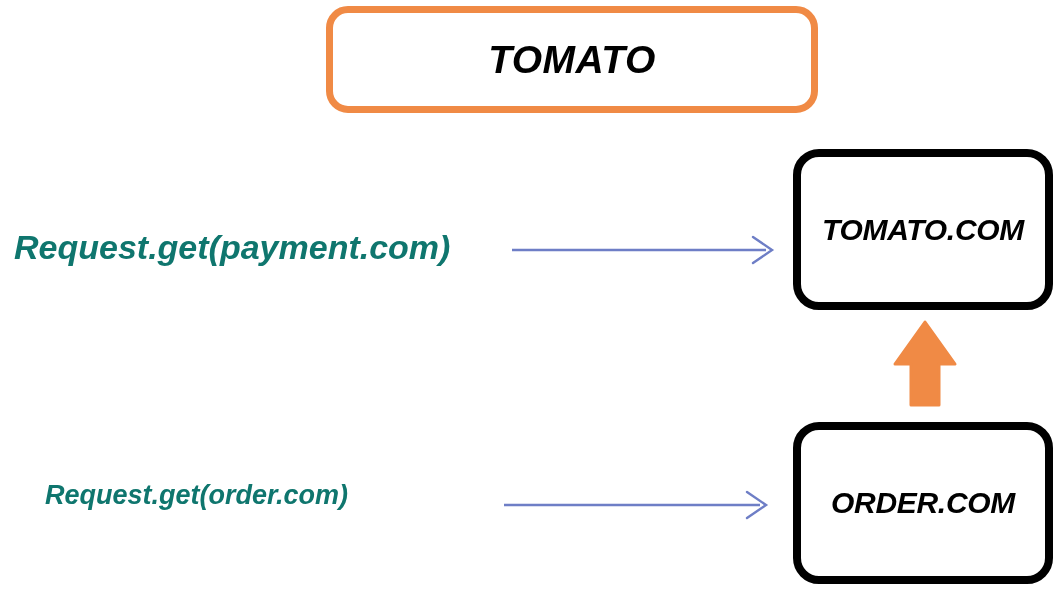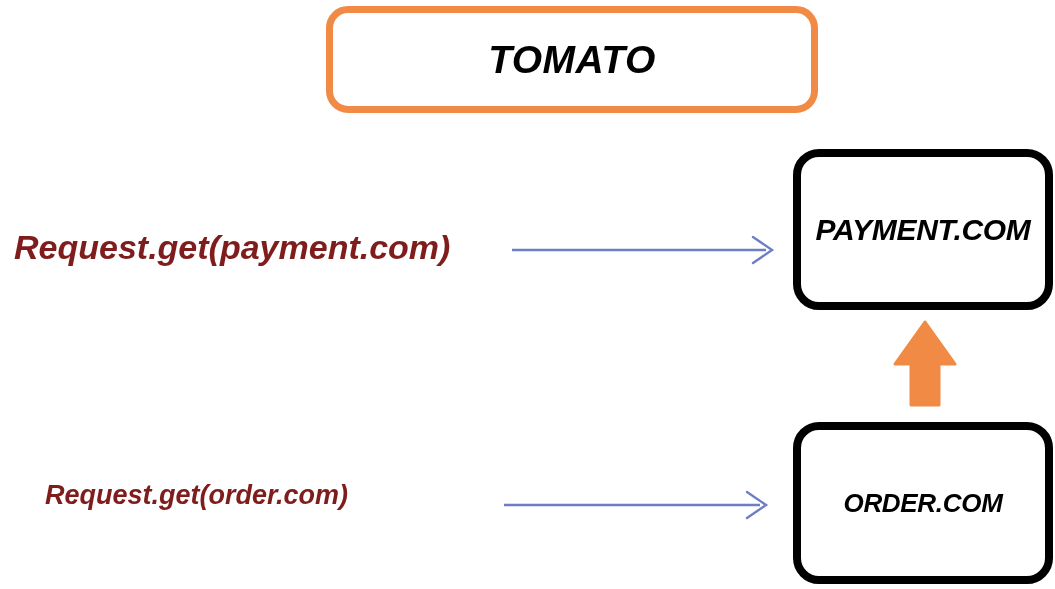--- a/index.html
+++ b/index.html
@@ -67,29 +67,29 @@
   
   #node-order {
     left: 793px;
     top: 422px;
     width: 260px;
     height: 162px;
     border: 8px solid #000000;
     border-radius: 26px;
   }
   #node-order .node-label {
-    font-size: 26px;
+    font-size: 30px;
   }
 
   
   .request-label {
     position: absolute;
     font-style: italic;
     font-weight: bold;
-    color: #7f1d1d;
+    color: #0f766e;
     white-space: nowrap;
   }
 
   #label-request-payment {
     left: 14px;
     top: 228px;
     font-size: 34px;
   }
 
   #label-request-order {
@@ -111,21 +111,21 @@
 </head>
 <body>
 
 <div id="canvas">
 
   <div class="node" id="node-tomato">
     <span class="node-label">TOMATO</span>
   </div>
 
   <div class="node" id="node-payment">
-    <span class="node-label">PAYMENT.COM</span>
+    <span class="node-label">TOMATO.COM</span>
   </div>
 
   <div class="node" id="node-order">
     <span class="node-label">ORDER.COM</span>
   </div>
 
   <div class="request-label" id="label-request-payment">Request.get(payment.com)</div>
 
   <div class="request-label" id="label-request-order">Request.get(order.com)</div>
 

